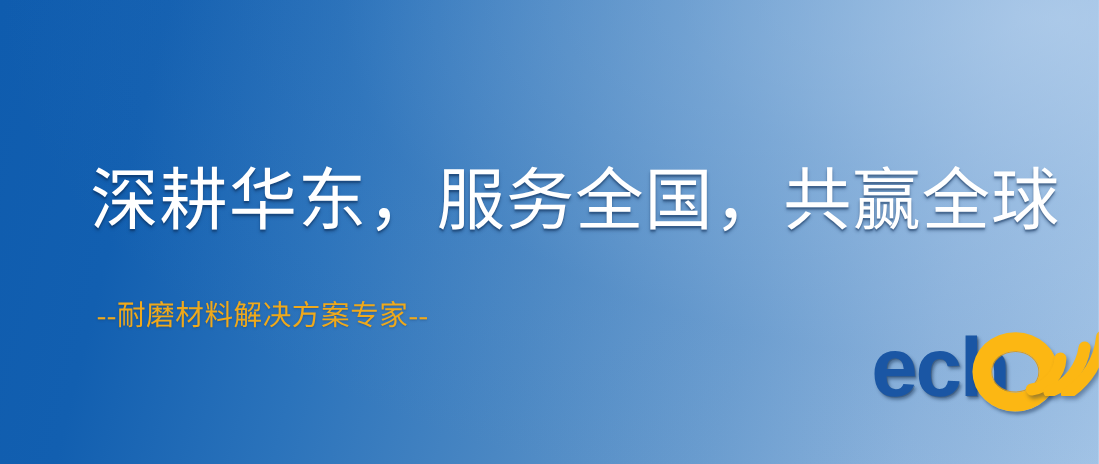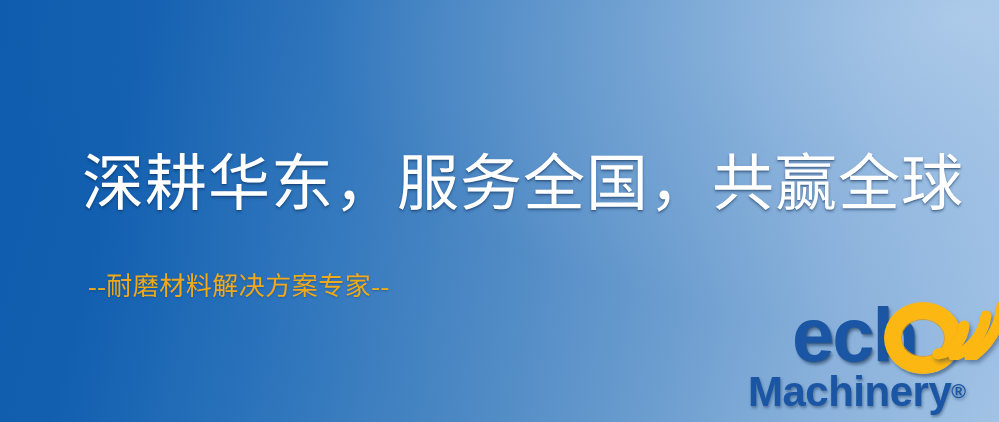--- a/index.html
+++ b/index.html
@@ -164,19 +164,16 @@
     </div>
 
     <svg id="logo-arcs" viewBox="0 0 74 80">
       <g fill="none" stroke="#fcb713" stroke-linecap="round">
         <path d="M 6 74 A 30 30 0 0 0 32 46" stroke-width="11"></path>
         <path d="M 22 76 A 50 50 0 0 0 54 36" stroke-width="11"></path>
         <path d="M 38 78 A 70 70 0 0 0 70 26" stroke-width="11"></path>
       </g>
     </svg>
 
-    <div id="logo-machinery">
-      <span>Machinery</span><span id="logo-reg">®</span>
-    </div>
 
   </div>
 
 </div>
 
 </body></html>

